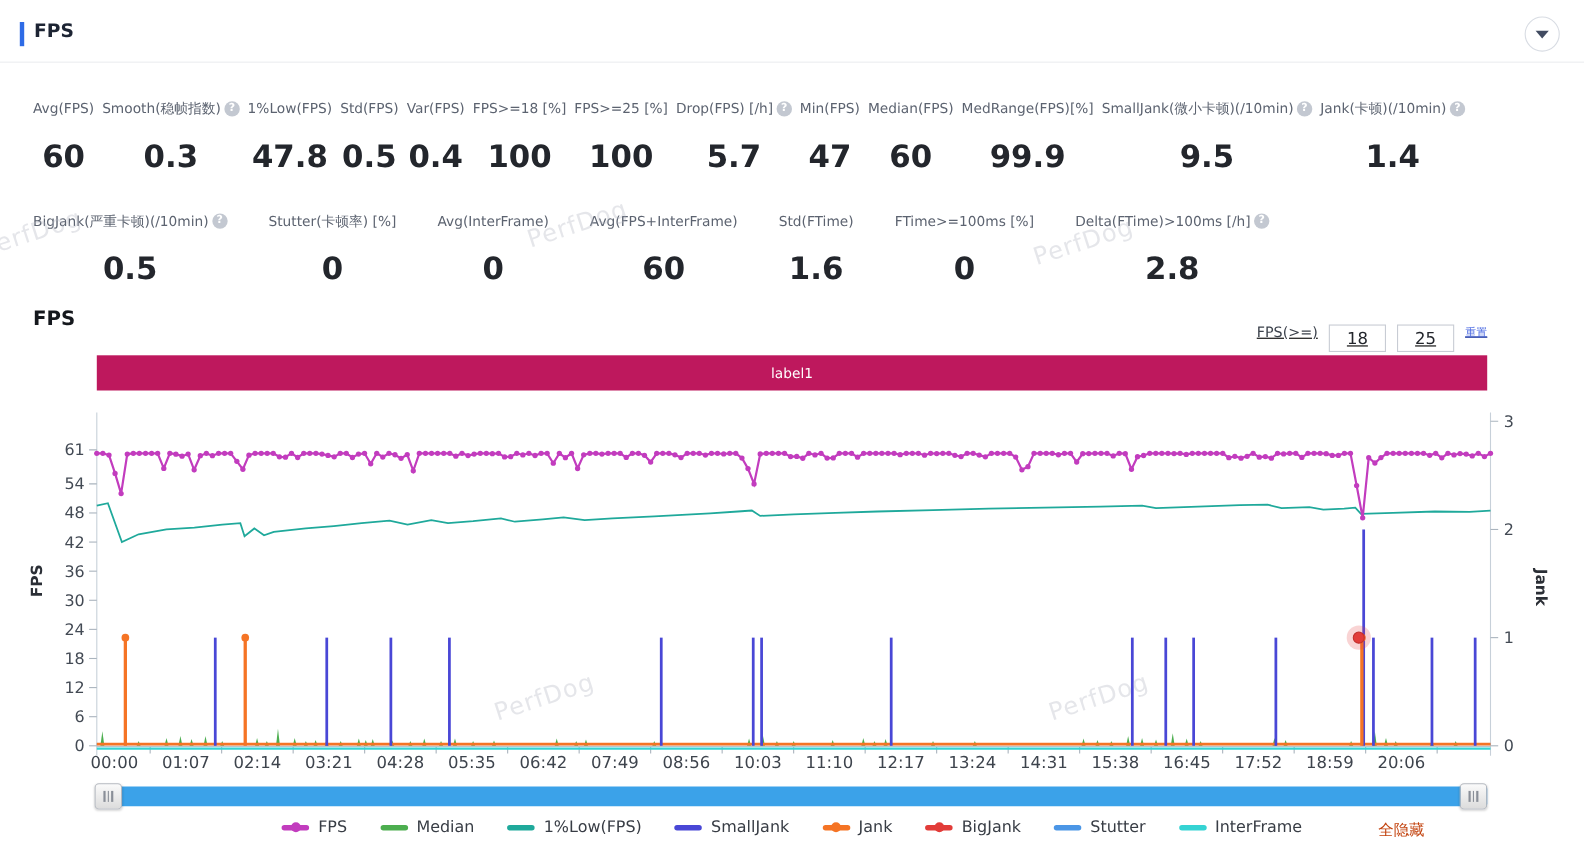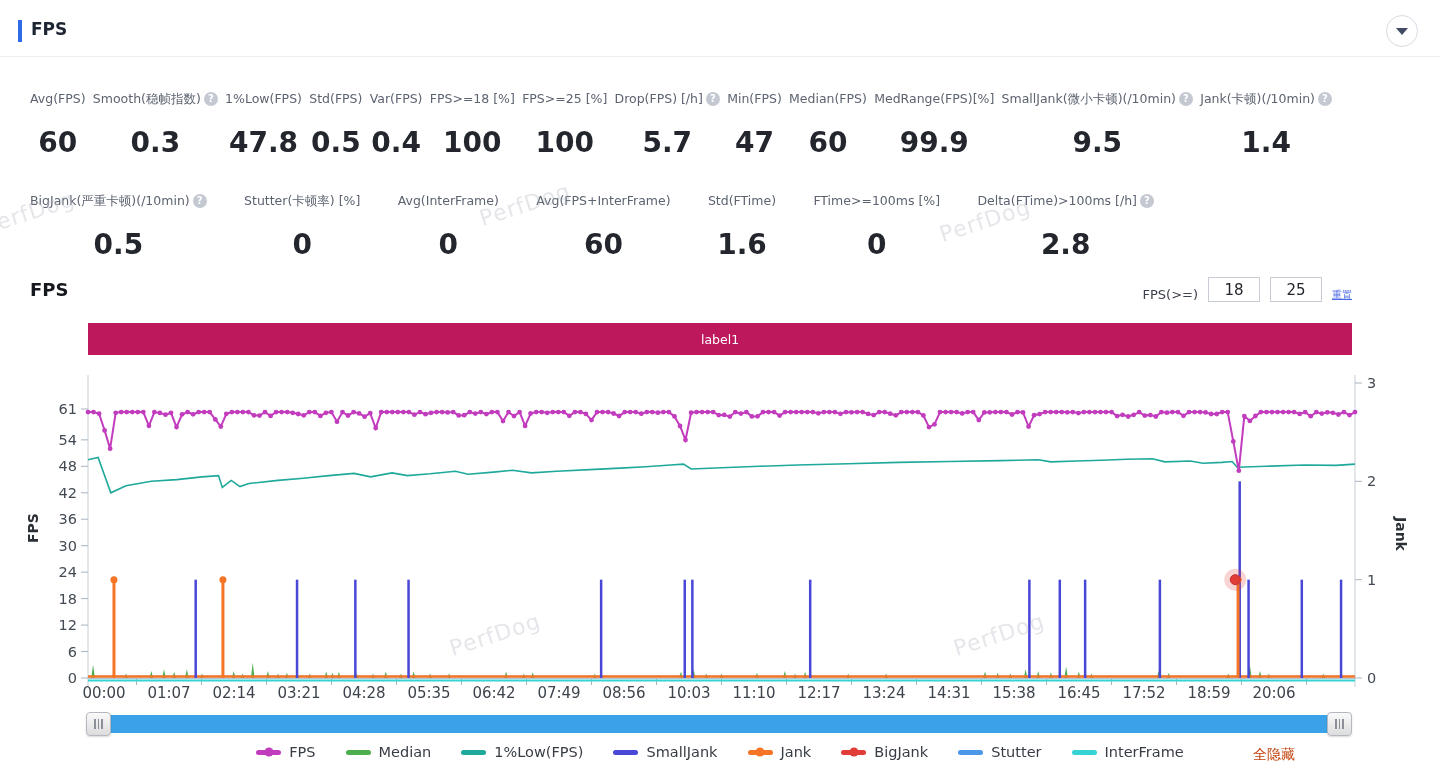--- a/index.html
+++ b/index.html
@@ -19,21 +19,21 @@
   #stats-row1 { left:30px; right:108px; top:82px; }
   #stats-row2 { left:30px; right:286px; top:184px; }
   .stat { display:flex; flex-direction:column; align-items:center; }
   .stat-label { min-height:34px; display:flex; flex-direction:row; justify-content:flex-end; align-items:center; font-size:12.5px; color:#5c6370; line-height:1.35; text-align:left; white-space:nowrap; }
   .stat-label .lrow { display:flex; align-items:center; gap:3px; }
   .help-icon { display:inline-flex; width:14px; height:14px; border-radius:50%; background:#c3c8d1; color:#fff; font-size:10px; font-weight:bold; align-items:center; justify-content:center; }
   .stat-value { margin-top:10px; font-size:28px; font-weight:bold; color:#23262c; }
 
   
   .sec-title { position:absolute; left:30px; top:279px; font-size:18px; font-weight:bold; color:#15181d; }
-  .filter { position:absolute; top:277px; right:88px; display:flex; align-items:flex-end; gap:10px; }
+  .filter { position:absolute; top:295px; right:88px; display:flex; align-items:flex-start; gap:10px;text-decoration:underline; }
   .filter-label { font-size:13px; color:#3c424c; }
   .fps-input { width:52px; height:25px; border:1px solid #c8ccd4; background:#fff; font-size:15px; color:#23262c; text-align:center; font-family:inherit; }
   .reset-link { font-size:10px; color:#4a69e2; text-decoration:underline; cursor:pointer; }
 
   
   .banner { position:absolute; left:88px; top:323px; width:1264px; height:32px; display:flex; align-items:center; justify-content:center; color:#fff; font-size:12.5px; }
 
   
   #chart-wrap { position:absolute; left:0; top:365px; width:1440px; height:348px; }
   #chart-svg { position:absolute; left:0; top:0; }

